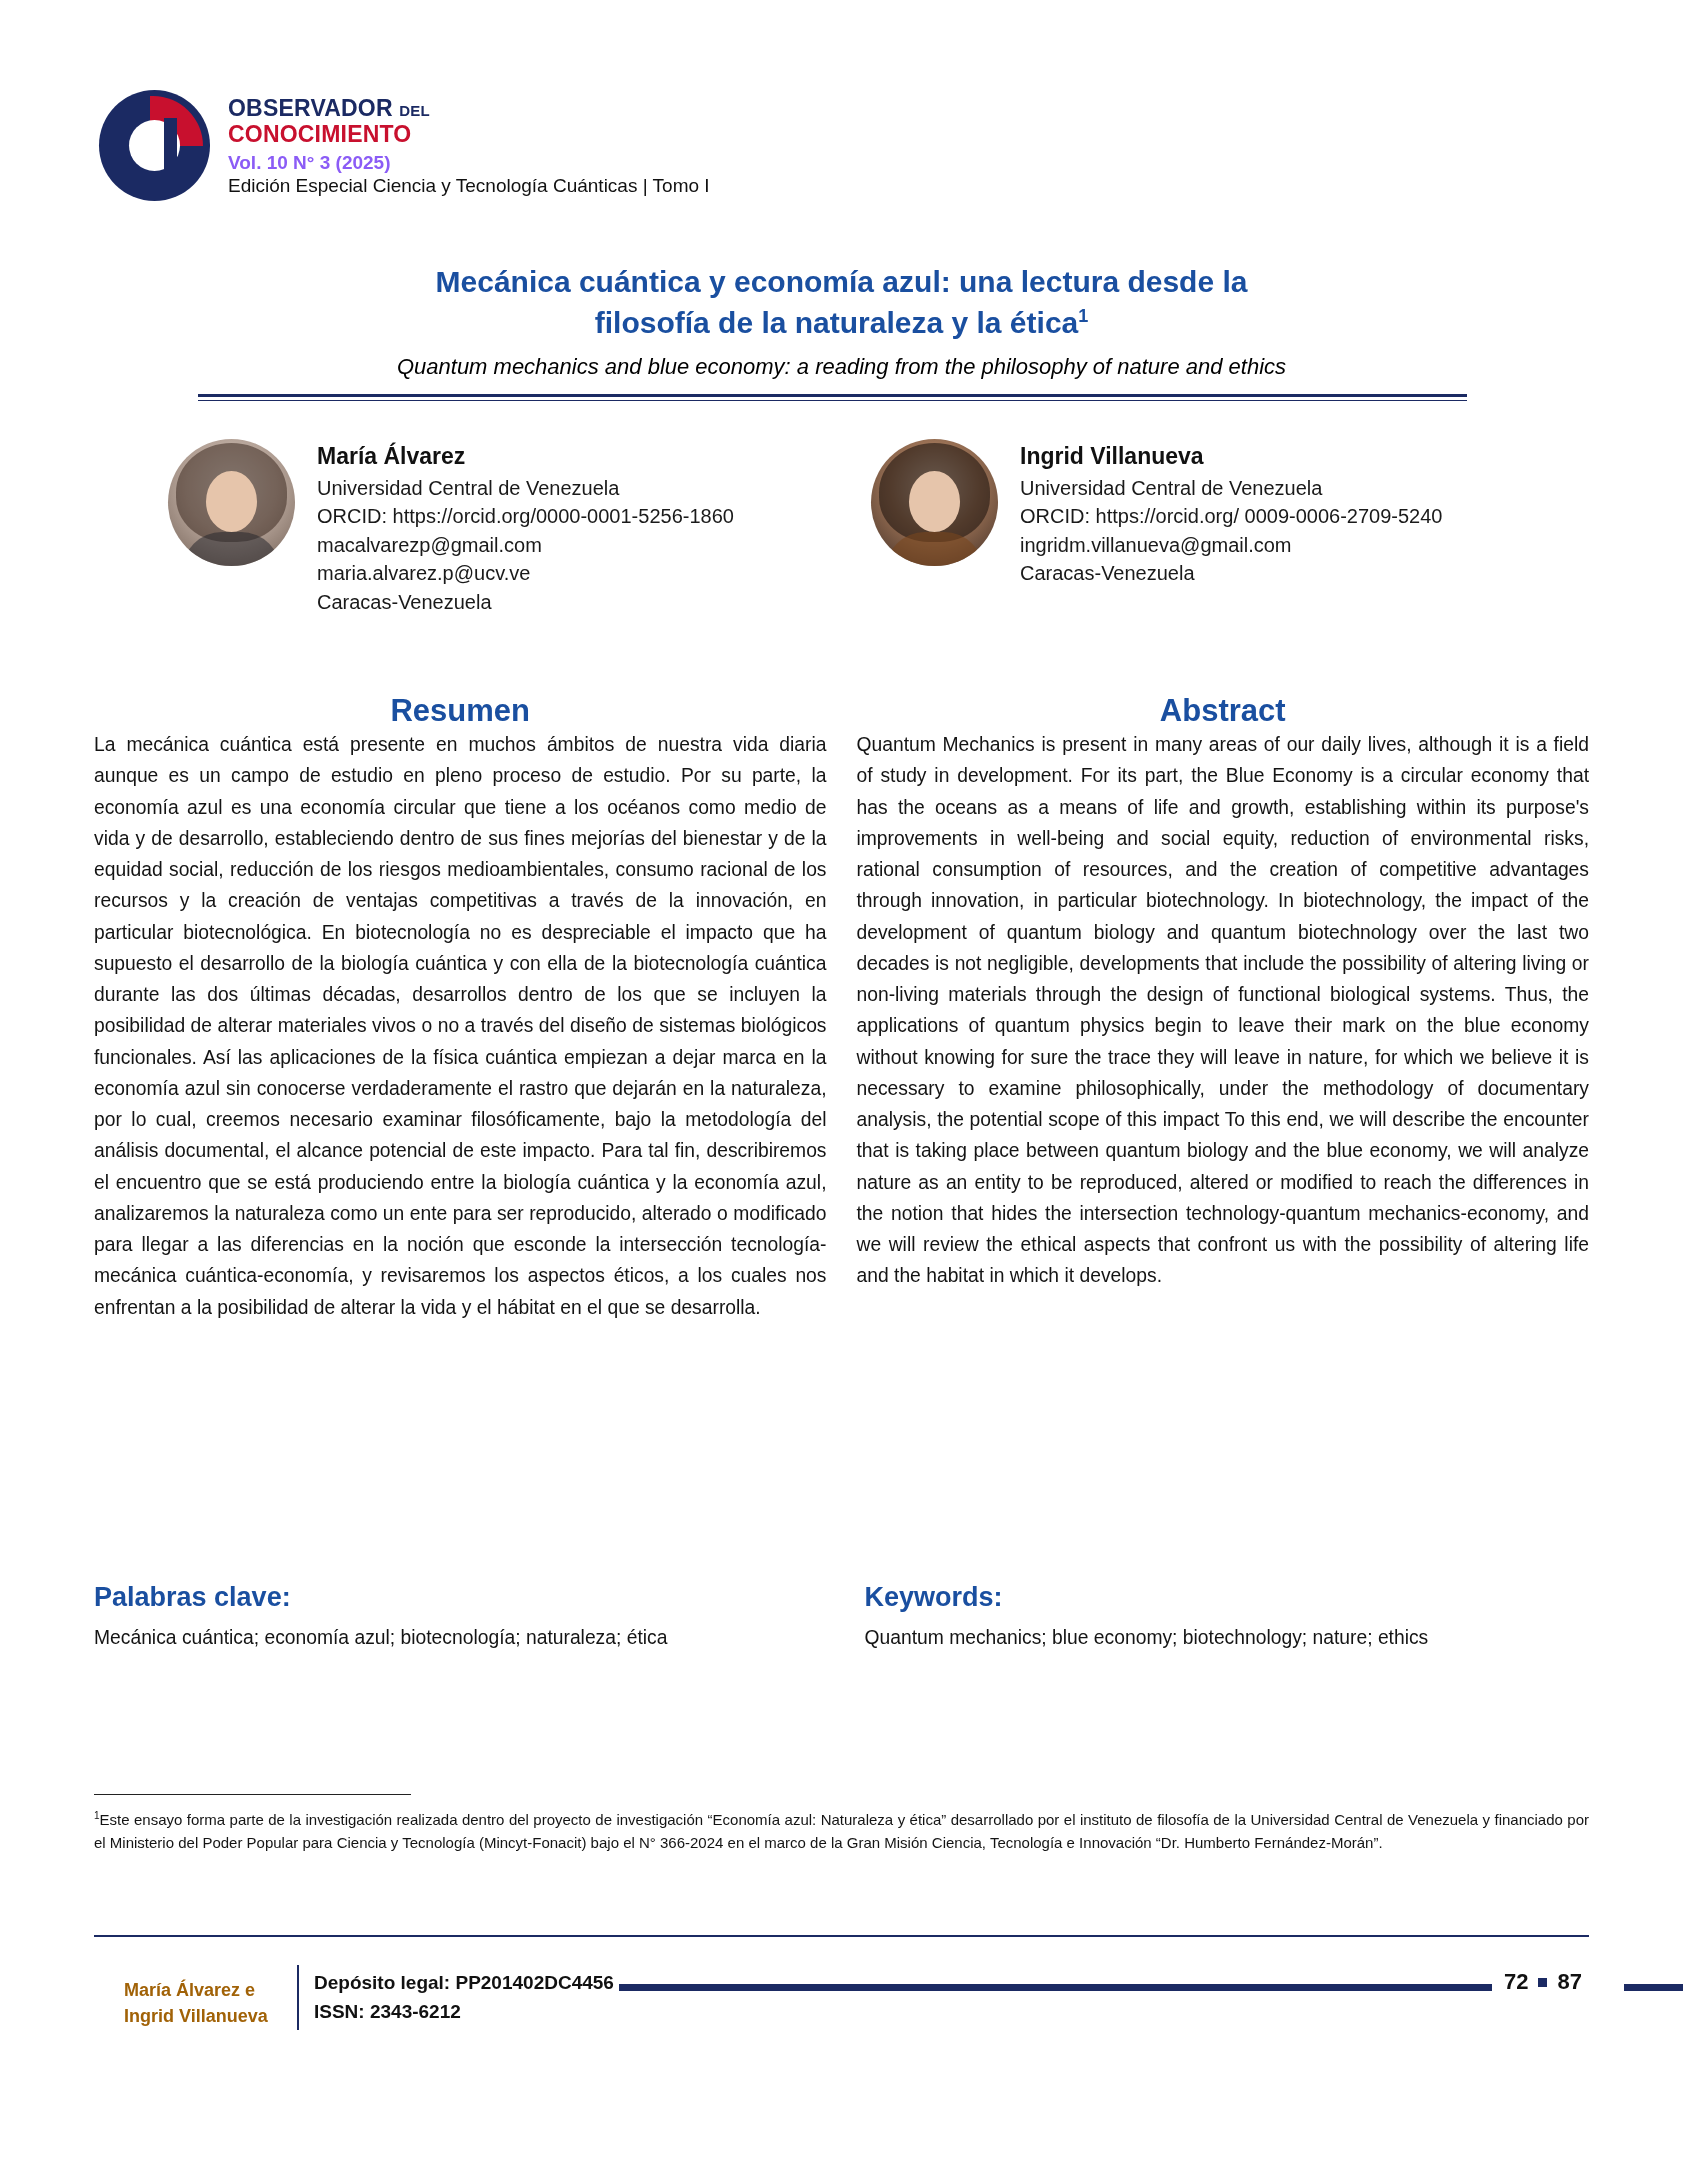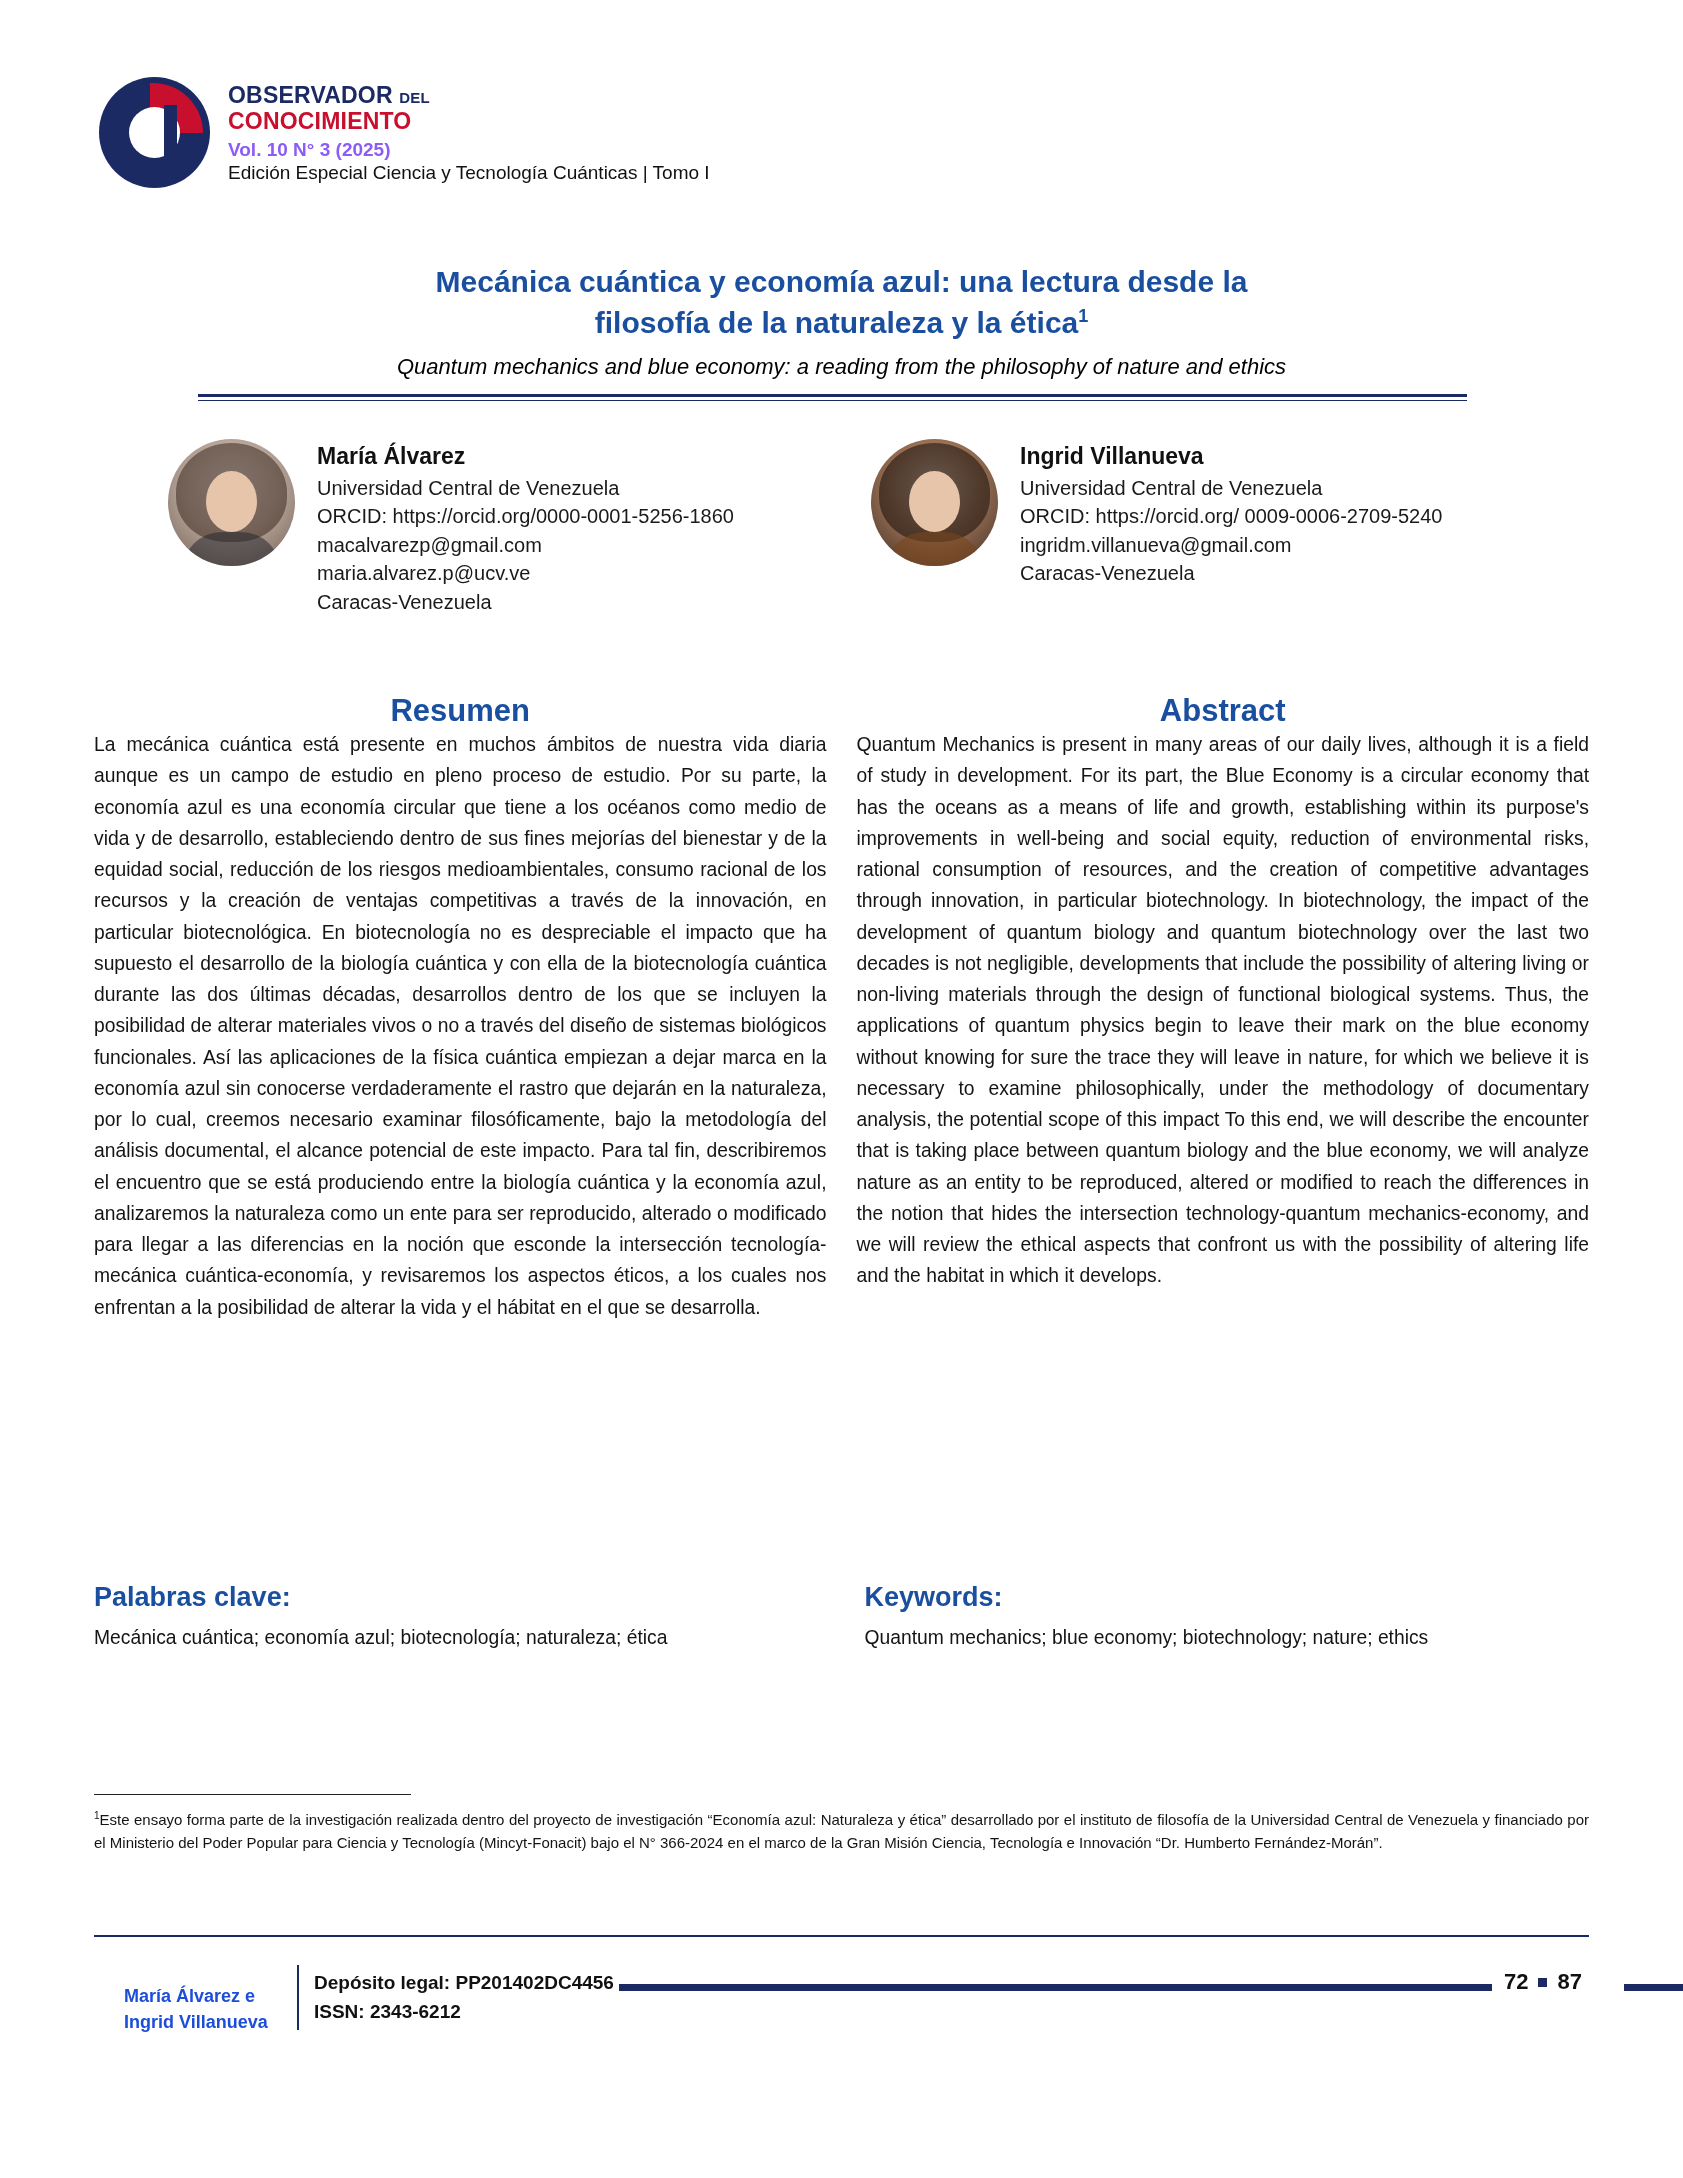--- a/index.html
+++ b/index.html
@@ -21,21 +21,21 @@
     width: 1683px;
     height: 2178px;
     box-sizing: border-box;
     padding: 0;
   }
 
   
   .masthead {
     position: absolute;
     left: 99px;
-    top: 77px;
+    top: 90px;
     display: flex;
     align-items: flex-start;
   }
   .logo-mark {
     position: relative;
     width: 111px;
     height: 111px;
     flex: 0 0 111px;
   }
   .logo-mark .circle-outer {
@@ -275,24 +275,24 @@
   .footer {
     position: absolute;
     left: 94px;
     top: 1965px;
     width: 1495px;
     height: 79px;
   }
   .footer-author {
     position: absolute;
     left: 30px;
-    top: 18px;
+    top: 12px;
     font-size: 18px;
     font-weight: bold;
-    color: #1d4ed8;
+    color: #a16207;
     line-height: 1.45;
   }
   .footer-divider {
     position: absolute;
     left: 203px;
     top: 0px;
     width: 2px;
     height: 65px;
     background: #1b2a63;
   }

